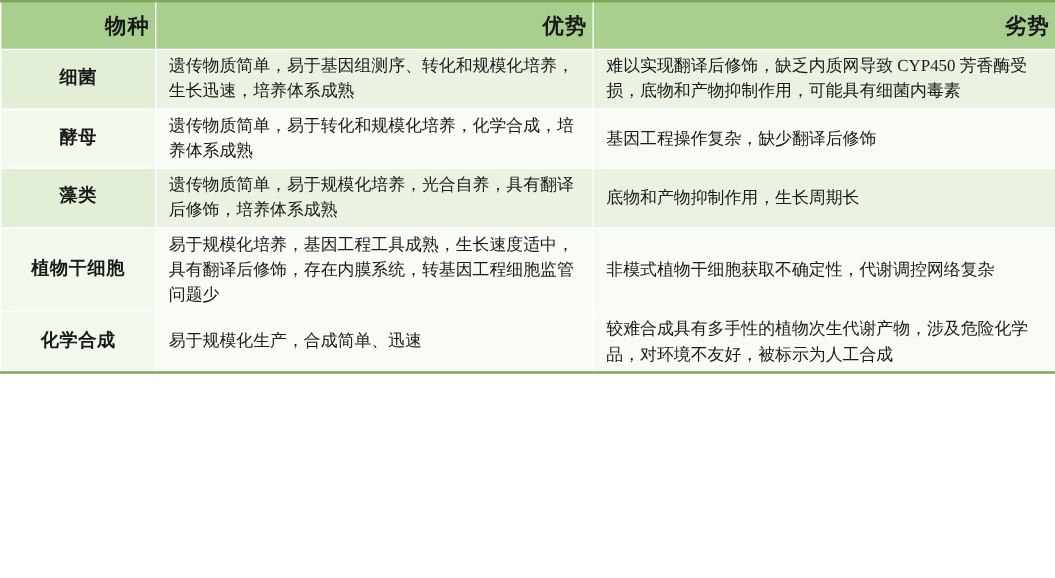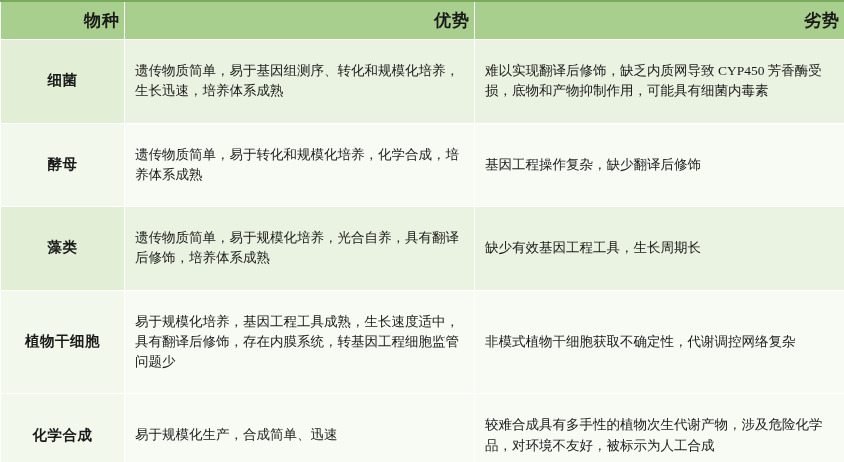--- a/index.html
+++ b/index.html
@@ -33,21 +33,21 @@
     border-top: 2px solid #7aab5c;
     border-bottom: 1px solid #ffffff;
     letter-spacing: 1px;
   }
   tbody td {
     border: 1px solid #ffffff;
     vertical-align: middle;
     font-size: 13.5px;
     line-height: 1.5;
     color: #1a1a1a;
-    padding: 21px 10px;
+    padding: 3px 10px;
   }
   tbody td.species {
     text-align: center;
     font-weight: bold;
     font-size: 14.5px;
     padding: 1px 4px;
     letter-spacing: 0.5px;
   }
   tbody tr.odd td { background: #eaf3e1; }
   tbody tr.even td { background: #f7fbf3; }
@@ -90,21 +90,21 @@
       <td>
           <span class="cell-text">基因工程操作复杂，缺少翻译后修饰</span>
         </td>
     </tr>
     <tr class="odd">
       <td class="species">藻类</td>
       <td>
           <span class="cell-text">遗传物质简单，易于规模化培养，光合自养，具有翻译后修饰，培养体系成熟</span>
         </td>
       <td>
-          <span class="cell-text">缺少有效基因工程工具，生长周期长</span>
+          <span class="cell-text">底物和产物抑制作用，生长周期长</span>
         </td>
     </tr>
     <tr class="even">
       <td class="species">植物干细胞</td>
       <td>
           <span class="cell-text">易于规模化培养，基因工程工具成熟，生长速度适中，具有翻译后修饰，存在内膜系统，转基因工程细胞监管问题少</span>
         </td>
       <td>
           <span class="cell-text">非模式植物干细胞获取不确定性，代谢调控网络复杂</span>
         </td>

